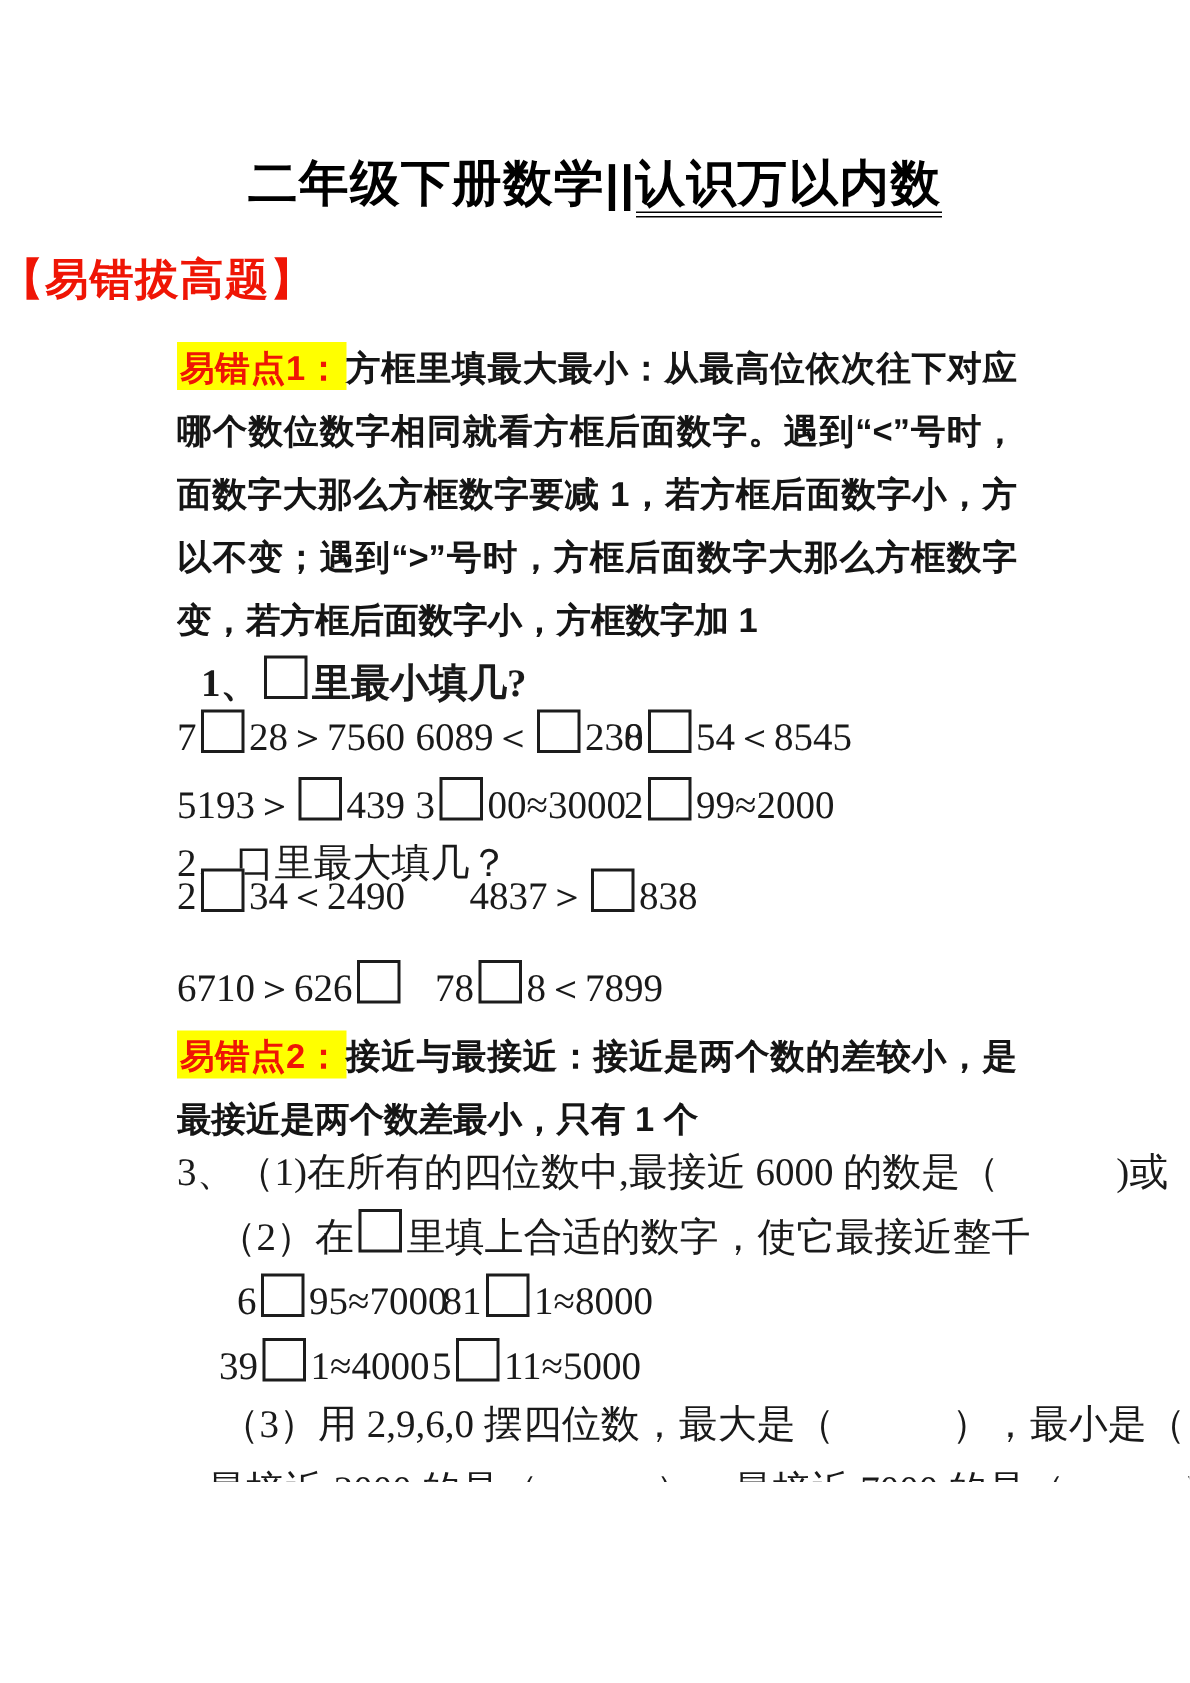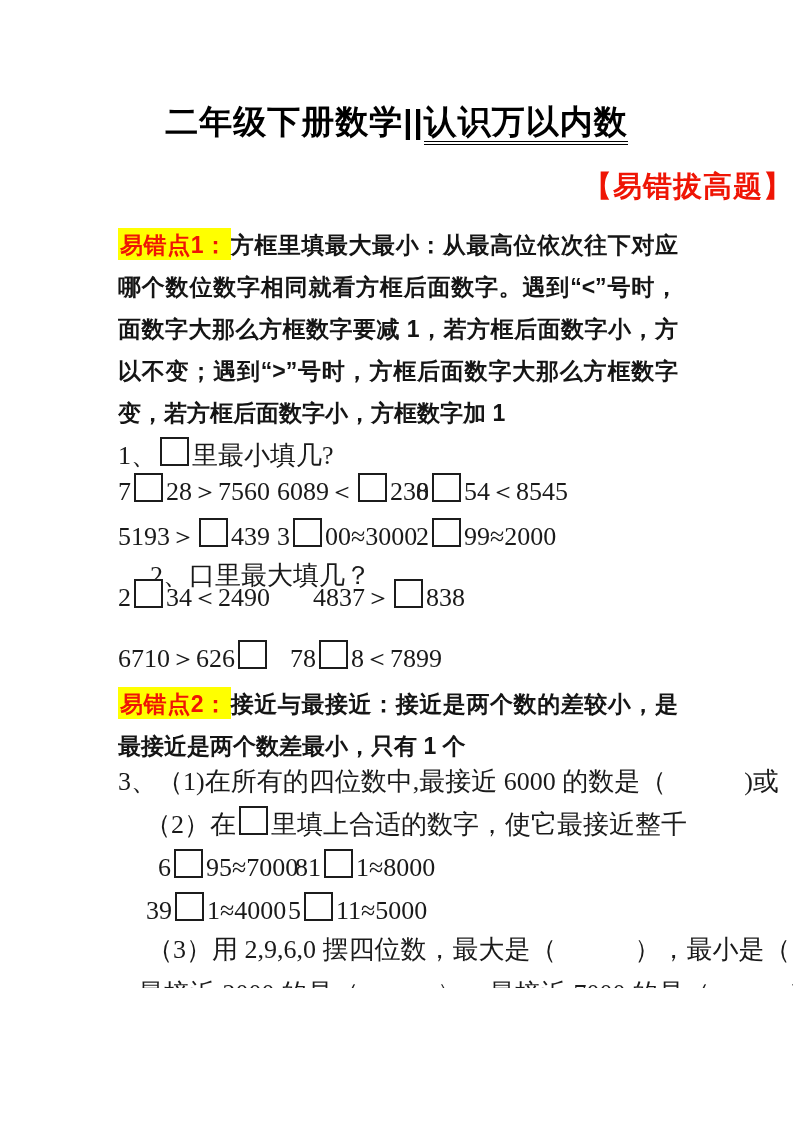--- a/index.html
+++ b/index.html
@@ -7,21 +7,21 @@
     position:relative; width:793px; height:988px; background:#ffffff;
     overflow:hidden; font-family:"Liberation Sans","DejaVu Sans",sans-serif;
   }
   
   .title {
     position:absolute; top:100px; left:0; width:793px; text-align:center;
     font-weight:bold; font-size:33px; color:#000; letter-spacing:1px;
   }
   .title .u { border-bottom:4px double #000; padding-bottom:1px; }
   .subtitle {
-    position:absolute; top:167px; left:0; width:793px; text-align:right;
+    position:absolute; top:167px; left:0; width:793px; text-align:left;
     font-weight:bold; font-size:29px; color:#ef1505; letter-spacing:1px;
   }
   
   .content { position:absolute; left:118px; top:0; width:560px; height:1122px; }
   
   .para { position:absolute; width:560px; font-weight:bold; font-size:23px; color:#151515; }
   .pline { height:42px; line-height:42px; overflow:hidden; }
   .pline.just { text-align:justify; text-align-last:justify; }
   .hl { background:#ffff00; color:#ef1505; padding:4px 3px 2px 2px; }
   
@@ -36,24 +36,24 @@
     background:#fff; margin:0 3px; vertical-align:-2px;
   }
   
   .q1r .expr:nth-child(1){left:0}   .q1r .expr:nth-child(2){left:159px} .q1r .expr:nth-child(3){left:298px}
   .q2rA .expr:nth-child(1){left:0}  .q2rA .expr:nth-child(2){left:195px}
   .q2rB .expr:nth-child(1){left:0}  .q2rB .expr:nth-child(2){left:172px}
   .q3rA .expr:nth-child(1){left:40px} .q3rA .expr:nth-child(2){left:177px}
   .q3rB .expr:nth-child(1){left:28px} .q3rB .expr:nth-child(2){left:170px}
   
   #para1 {top:224px; left:0;}
-  #q1h  {top:437px; left:0;}
+  #q1h  {top:437px; left:16px;font-weight:bold;}
   #q1rA {top:473px; left:0;}
   #q1rB {top:518px; left:0;}
-  #q2h  {top:558px; left:0;margin-left:32px;}
+  #q2h  {top:558px; left:0;}
   #q2rA {top:579px; left:0;}
   #q2rB {top:640px; left:0;}
   #para2 {top:683px; left:0;}
   #q3l1 {top:764px; left:0;}
   #q3l2 {top:806px; left:27px;}
   #q3rA {top:849px; left:0;}
   #q3rB {top:892px; left:0;}
   #q3l3 {top:932px; left:29px;}
   #q3l4 {top:976px; left:20px;}
 </style>

